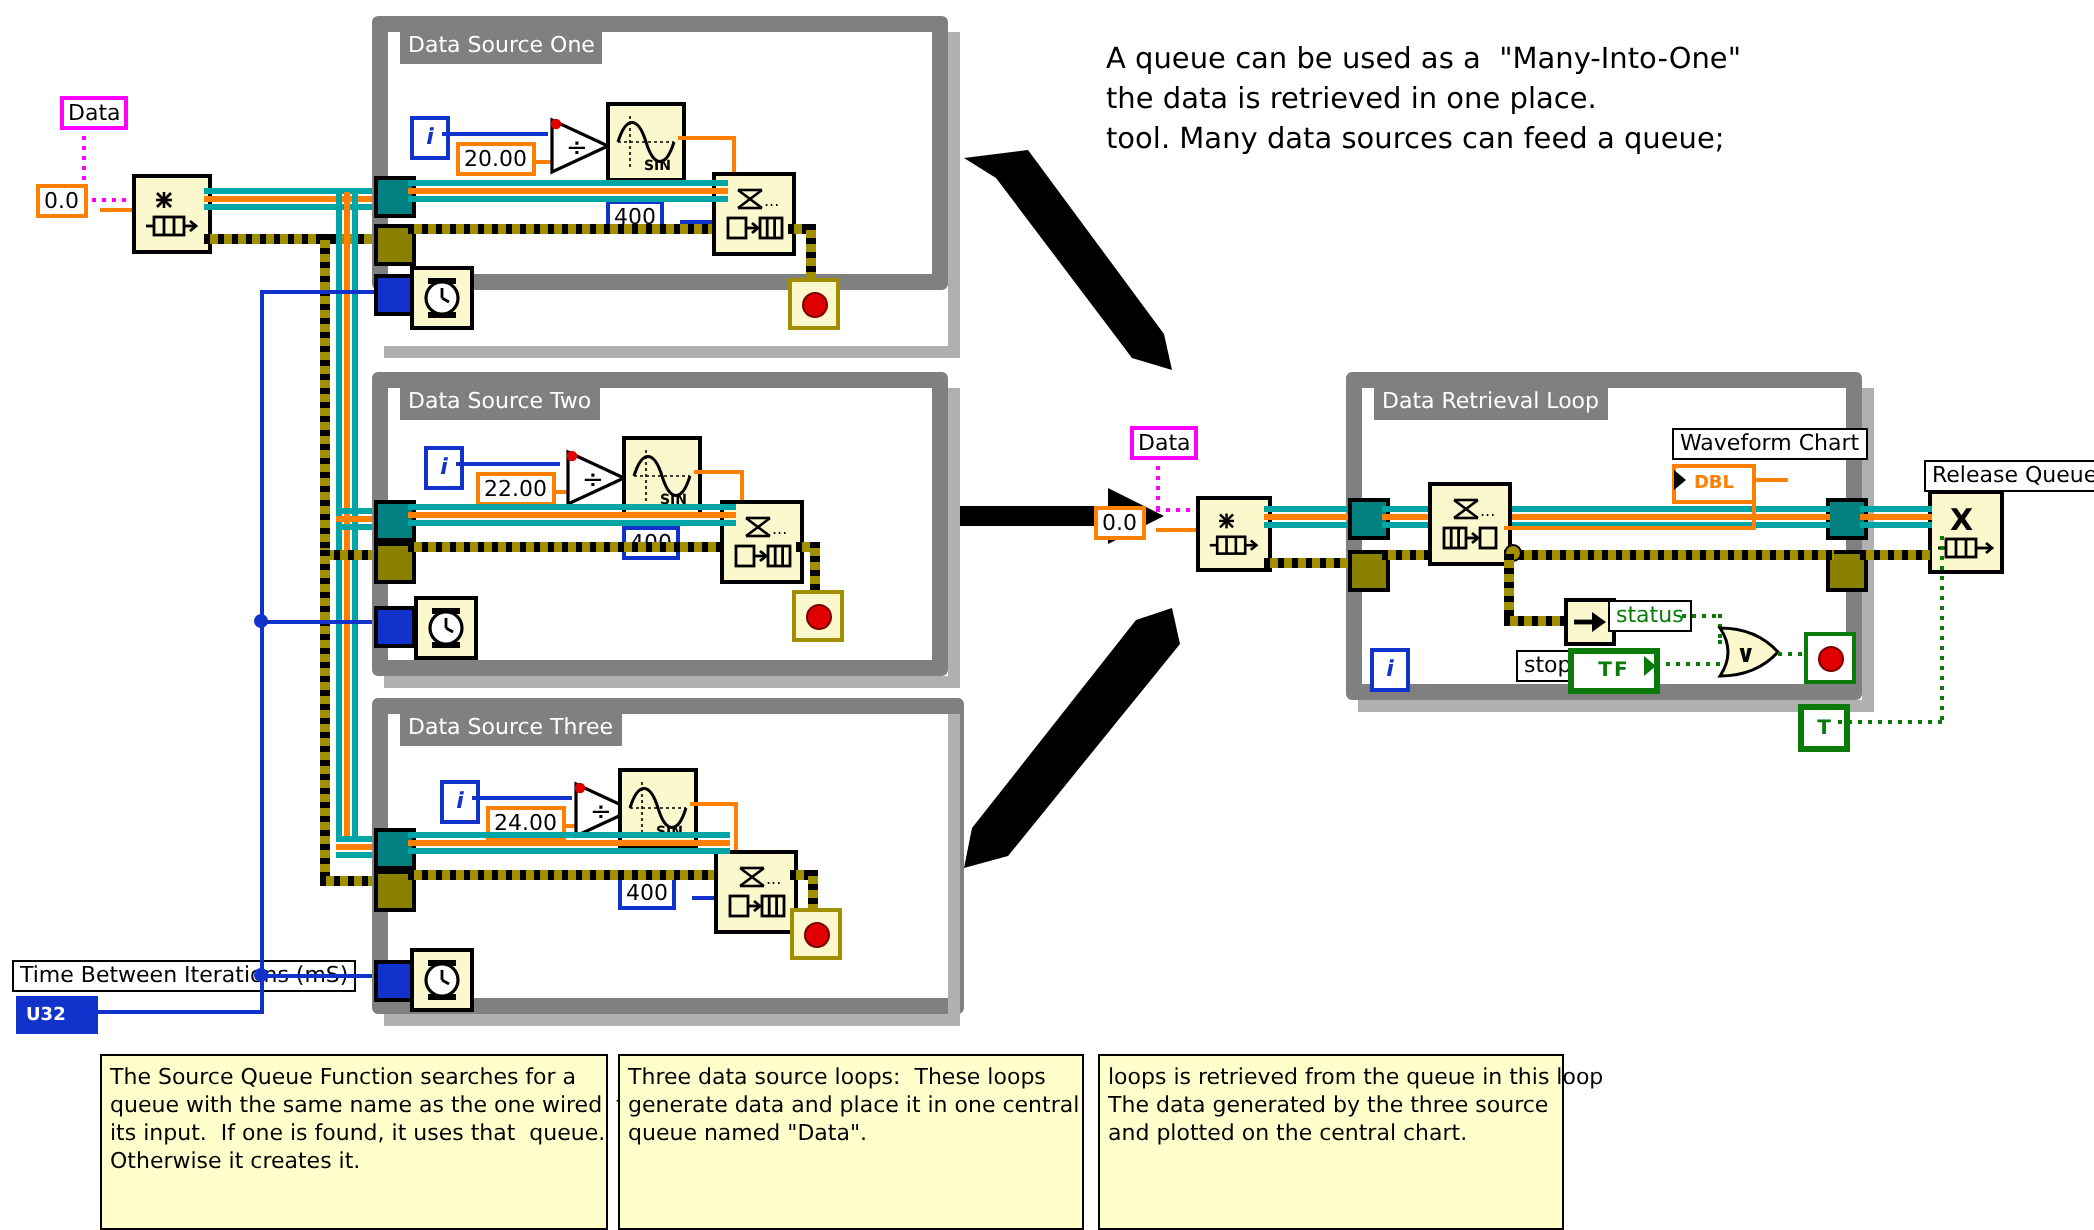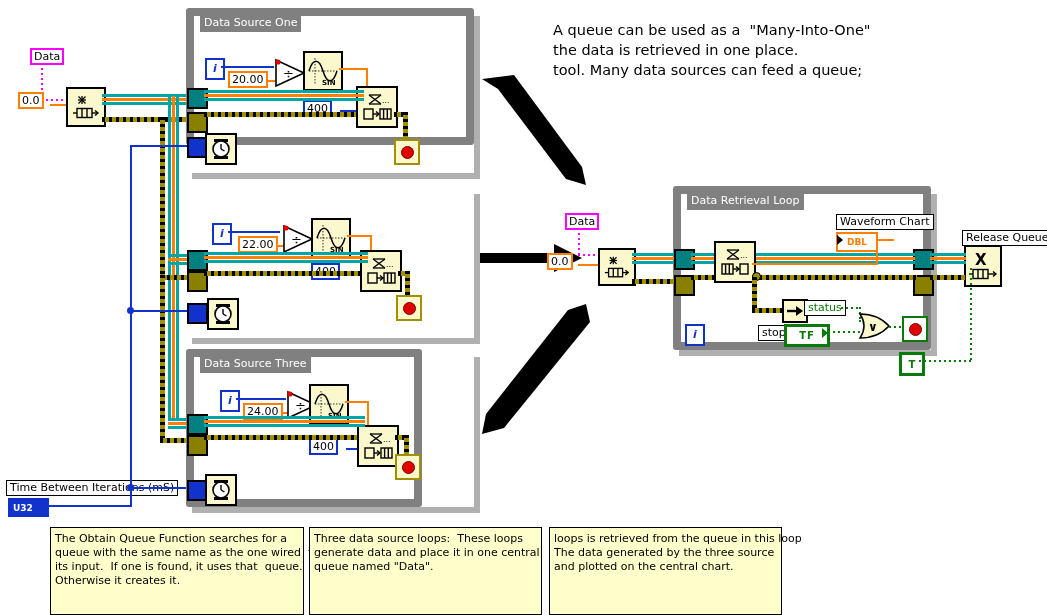--- a/index.html
+++ b/index.html
@@ -251,20 +251,23 @@
       <circle cx="11" cy="11" r="8" fill="#fff" stroke="#000" stroke-width="1.6"></circle>
       <line x1="11" y1="11" x2="11" y2="6" stroke="#000" stroke-width="1.4"></line>
       <line x1="11" y1="11" x2="14.5" y2="13" stroke="#000" stroke-width="1.4"></line>
     </svg>
   </div>
 
   <div class="stopnode" style="left:394px;top:139px;width:22px;height:22px;">
     <div class="stopdot"></div>
   </div>
 
+  <div class="loop abs" style="left:186px;top:186px;width:288px;height:152px;">
+    <div class="loop-title">Data Source Two</div>
+  </div>
   <div class="loop-shadow" style="left:474px;top:194px;width:6px;height:150px;"></div>
   <div class="loop-shadow" style="left:192px;top:338px;width:288px;height:6px;"></div>
 
   <div class="tunnel t-teal" style="left:187px;top:250px;width:17px;height:17px;"></div>
   <div class="tunnel t-err" style="left:187px;top:271px;width:17px;height:17px;"></div>
   <div class="tunnel t-blue" style="left:187px;top:303px;width:17px;height:17px;"></div>
 
   <div class="iterm" style="left:212px;top:223px;width:16px;height:18px;">i</div>
   <div class="w w-blue abs" style="left:228px;top:231px;width:52px;height:2px;"></div>
   <div class="const c-orange" style="left:238px;top:236px;">22.00</div>
@@ -326,21 +329,21 @@
       <circle cx="11" cy="11" r="8" fill="#fff" stroke="#000" stroke-width="1.6"></circle>
       <line x1="11" y1="11" x2="11" y2="6" stroke="#000" stroke-width="1.4"></line>
       <line x1="11" y1="11" x2="14.5" y2="13" stroke="#000" stroke-width="1.4"></line>
     </svg>
   </div>
 
   <div class="stopnode" style="left:396px;top:295px;width:22px;height:22px;">
     <div class="stopdot"></div>
   </div>
 
-  <div class="loop abs" style="left:186px;top:349px;width:236px;height:158px;">
+  <div class="loop abs" style="left:186px;top:349px;width:296px;height:158px;">
     <div class="loop-title">Data Source Three</div>
   </div>
   <div class="loop-shadow" style="left:474px;top:357px;width:6px;height:156px;"></div>
   <div class="loop-shadow" style="left:192px;top:507px;width:288px;height:6px;"></div>
 
   <div class="tunnel t-teal" style="left:187px;top:414px;width:17px;height:17px;"></div>
   <div class="tunnel t-err" style="left:187px;top:435px;width:17px;height:17px;"></div>
   <div class="tunnel t-blue" style="left:187px;top:480px;width:17px;height:17px;"></div>
 
   <div class="iterm" style="left:220px;top:390px;width:16px;height:18px;">i</div>
@@ -544,21 +547,21 @@
   <div class="w w-teal abs" style="left:930px;top:253px;width:36px;height:3px;"></div>
   <div class="w w-orange abs" style="left:930px;top:257px;width:36px;height:3px;"></div>
   <div class="w w-teal abs" style="left:930px;top:261px;width:36px;height:3px;"></div>
   <div class="w w-err-h abs" style="left:930px;top:275px;width:36px;height:5px;"></div>
 
   <div class="t-term" style="left:899px;top:352px;width:20px;height:18px;">T</div>
   <div class="w w-gdot-h abs" style="left:919px;top:360px;width:53px;height:2px;"></div>
   <div class="w w-gdot-v abs" style="left:970px;top:268px;width:2px;height:94px;"></div>
 
   <div class="note" id="note-0" style="left:50px;top:527px;width:244px;height:78px;">
-      <div>The Obtain Queue Function searches for a</div>
+      <div>The Source Queue Function searches for a</div>
       <div>queue with the same name as the one wired  to</div>
       <div>its input.  If one is found, it uses that  queue.</div>
       <div>Otherwise it creates it.</div>
     </div>
   <div class="note" id="note-1" style="left:309px;top:527px;width:223px;height:78px;">
       <div>Three data source loops:  These loops</div>
       <div>generate data and place it in one central</div>
       <div>queue named "Data".</div>
     </div>
   <div class="note" id="note-2" style="left:549px;top:527px;width:223px;height:78px;">

